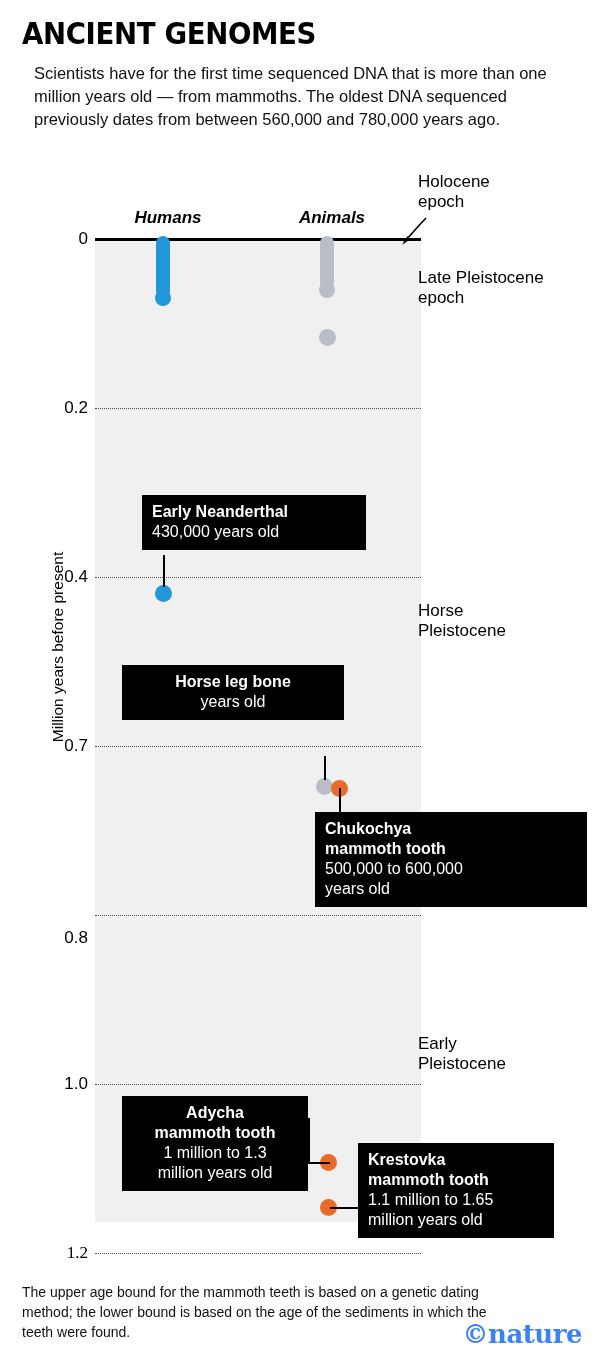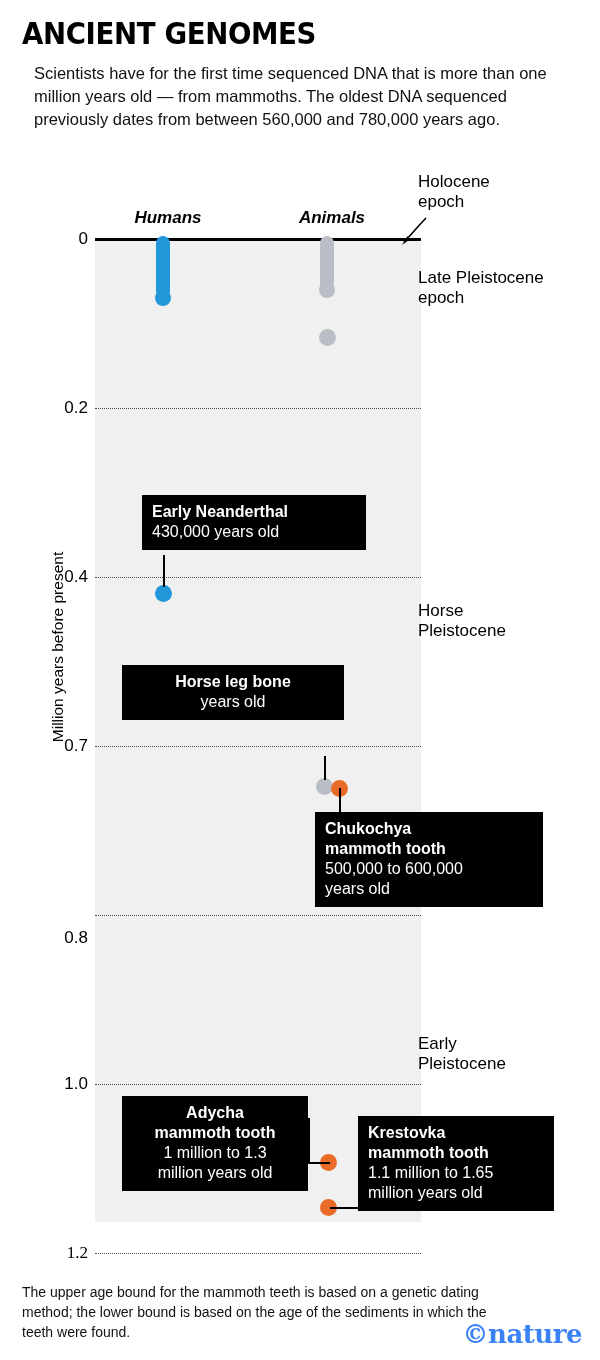--- a/index.html
+++ b/index.html
@@ -278,35 +278,35 @@
     <div class="callout" style="left:142px; top:327px; width:224px;">
       <span class="ln"><b>Early Neanderthal</b></span>
       <span class="ln">430,000 years old</span>
     </div>
 
     <div class="callout right-align" style="left:122px; top:497px; width:222px;">
       <span class="ln"><b>Horse leg bone</b></span>
       <span class="ln">years old</span>
     </div>
 
-    <div class="callout" style="left:315px; top:644px; width:228px;">
+    <div class="callout" style="left:315px; top:644px; width:272px;">
       <span class="ln"><b>Chukochya</b></span>
       <span class="ln"><b>mammoth tooth</b></span>
       <span class="ln">500,000 to 600,000</span>
       <span class="ln">years old</span>
     </div>
 
     <div class="callout right-align" style="left:122px; top:928px; width:186px;">
       <span class="ln"><b>Adycha</b></span>
       <span class="ln"><b>mammoth tooth</b></span>
       <span class="ln">1 million to 1.3</span>
       <span class="ln">million years old</span>
     </div>
 
-    <div class="callout" style="left:358px; top:948px; width:196px;">
+    <div class="callout" style="left:358px; top:975px; width:196px;">
       <span class="ln"><b>Krestovka</b></span>
       <span class="ln"><b>mammoth tooth</b></span>
       <span class="ln">1.1 million to 1.65</span>
       <span class="ln">million years old</span>
     </div>
 
   </div>
 
   <div class="footer">
     <p class="footnote">The upper age bound for the mammoth teeth is based on a genetic dating method; the lower bound is based on the age of the sediments in which the teeth were found.</p>

